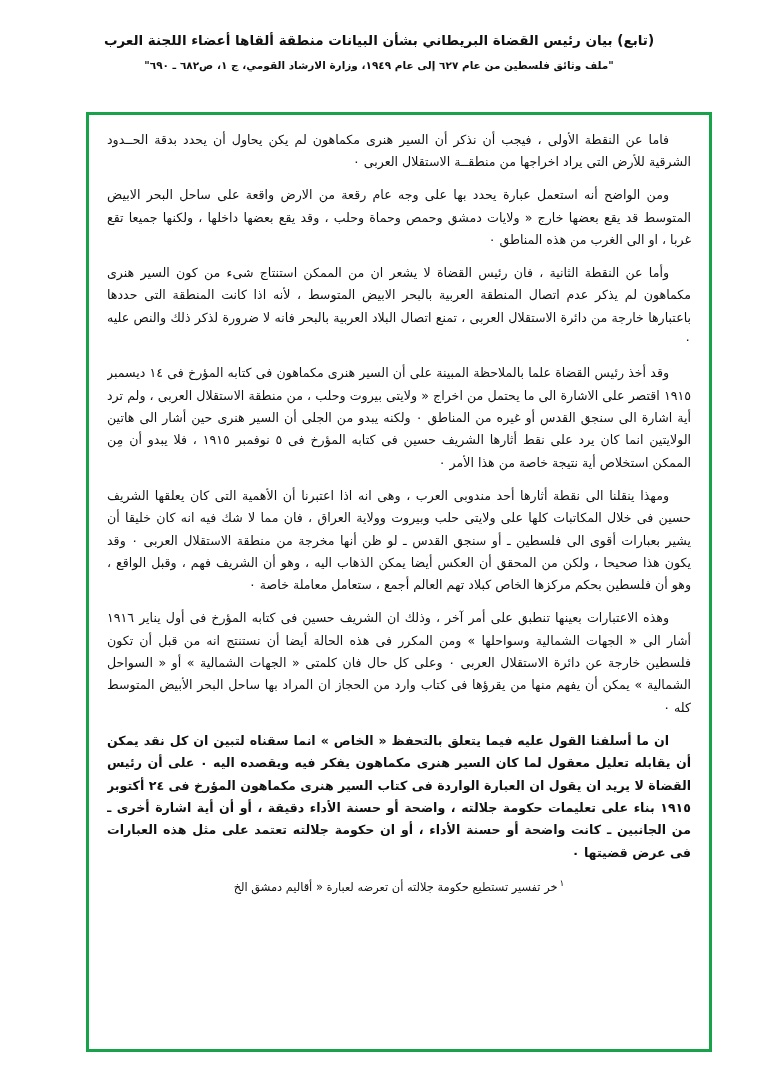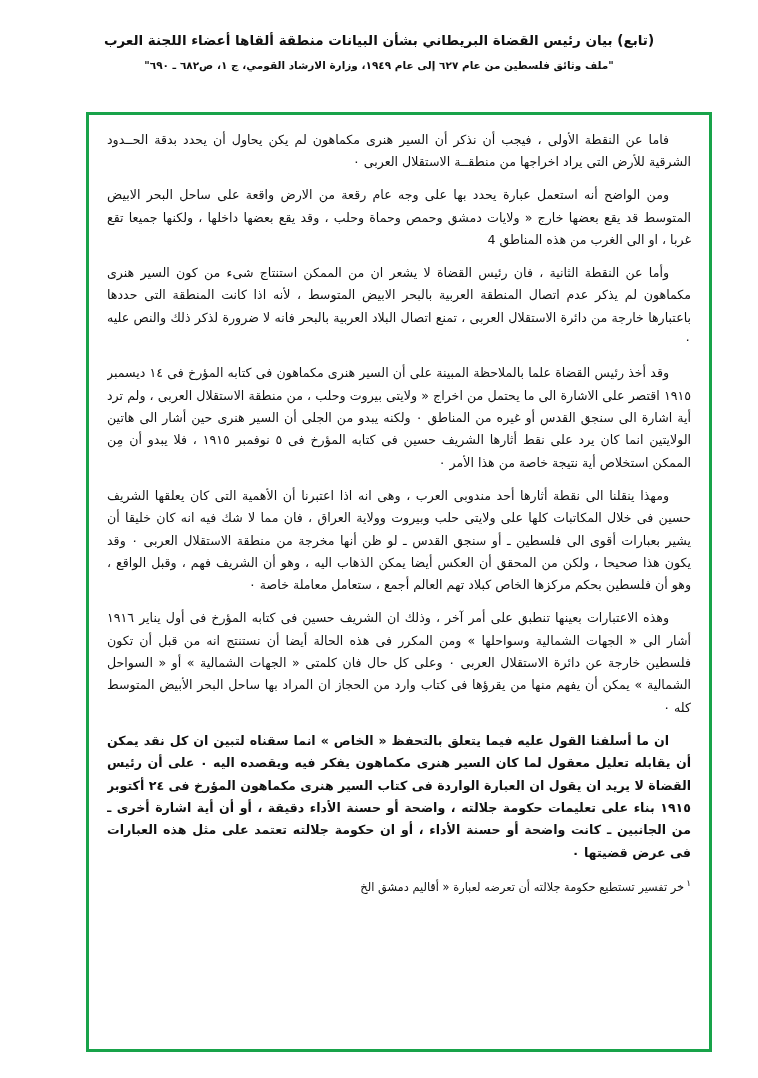--- a/index.html
+++ b/index.html
@@ -71,21 +71,21 @@
   }
   p.para:last-of-type {
     margin-bottom: 0;
     font-weight: bold;
   }
   .footnote {
     margin-top: 8px;
     padding-top: 4px;
     font-size: 11.4px;
     direction: rtl;
-    text-align: right;
+    text-align: center;
     line-height: 1.6;
   }
   .footnote .fn-marker {
     font-size: 9px;
     vertical-align: super;
     margin-left: 2px;
   }
 </style>
 </head>
 <body>
@@ -93,21 +93,21 @@
 <div class="page">
 
   <div class="header">
     <div class="header-title">(تابع) بيان رئيس القضاة البريطاني بشأن البيانات منطقة ألقاها أعضاء اللجنة العرب</div>
     <div class="header-source">"ملف وثائق فلسطين من عام ٦٢٧ إلى عام ١٩٤٩، وزارة الارشاد القومي، ج ١، ص٦٨٢ ـ ٦٩٠"</div>
   </div>
 
   <div class="frame">
     <div class="body-text">
       <p class="para">فاما عن النقطة الأولى ، فيجب أن نذكر أن السير هنرى مكماهون لم يكن يحاول أن يحدد بدقة الحــدود الشرقية للأرض التى يراد اخراجها من منطقــة الاستقلال العربى ٠</p>
-      <p class="para">ومن الواضح أنه استعمل عبارة يحدد بها على وجه عام رقعة من الارض واقعة على ساحل البحر الابيض المتوسط قد يقع بعضها خارج « ولايات دمشق وحمص وحماة وحلب ، وقد يقع بعضها داخلها ، ولكنها جميعا تقع غربا ، او الى الغرب من هذه المناطق 4</p>
+      <p class="para">ومن الواضح أنه استعمل عبارة يحدد بها على وجه عام رقعة من الارض واقعة على ساحل البحر الابيض المتوسط قد يقع بعضها خارج « ولايات دمشق وحمص وحماة وحلب ، وقد يقع بعضها داخلها ، ولكنها جميعا تقع غربا ، او الى الغرب من هذه المناطق ٠</p>
       <p class="para">وأما عن النقطة الثانية ، فان رئيس القضاة لا يشعر ان من الممكن استنتاج شىء من كون السير هنرى مكماهون لم يذكر عدم اتصال المنطقة العربية بالبحر الابيض المتوسط ، لأنه اذا كانت المنطقة التى حددها باعتبارها خارجة من دائرة الاستقلال العربى ، تمنع اتصال البلاد العربية بالبحر فانه لا ضرورة لذكر ذلك والنص عليه ٠</p>
       <p class="para">وقد أخذ رئيس القضاة علما بالملاحظة المبينة على أن السير هنرى مكماهون فى كتابه المؤرخ فى ١٤ ديسمبر ١٩١٥ اقتصر على الاشارة الى ما يحتمل من اخراج « ولايتى بيروت وحلب ، من منطقة الاستقلال العربى ، ولم ترد أية اشارة الى سنجق القدس أو غيره من المناطق ٠ ولكنه يبدو من الجلى أن السير هنرى حين أشار الى هاتين الولايتين انما كان يرد على نقط أثارها الشريف حسين فى كتابه المؤرخ فى ٥ نوفمبر ١٩١٥ ، فلا يبدو أن مِن الممكن استخلاص أية نتيجة خاصة من هذا الأمر ٠</p>
       <p class="para">ومهذا ينقلنا الى نقطة أثارها أحد مندوبى العرب ، وهى انه اذا اعتبرنا أن الأهمية التى كان يعلقها الشريف حسين فى خلال المكاتبات كلها على ولايتى حلب وبيروت وولاية العراق ، فان مما لا شك فيه انه كان خليقا أن يشير بعبارات أقوى الى فلسطين ـ أو سنجق القدس ـ لو ظن أنها مخرجة من منطقة الاستقلال العربى ٠ وقد يكون هذا صحيحا ، ولكن من المحقق أن العكس أيضا يمكن الذهاب اليه ، وهو أن الشريف فهم ، وقبل الواقع ، وهو أن فلسطين بحكم مركزها الخاص كبلاد تهم العالم أجمع ، ستعامل معاملة خاصة ٠</p>
       <p class="para">وهذه الاعتبارات بعينها تنطبق على أمر آخر ، وذلك ان الشريف حسين فى كتابه المؤرخ فى أول يناير ١٩١٦ أشار الى « الجهات الشمالية وسواحلها » ومن المكرر فى هذه الحالة أيضا أن نستنتج انه من قبل أن تكون فلسطين خارجة عن دائرة الاستقلال العربى ٠ وعلى كل حال فان كلمتى « الجهات الشمالية » أو « السواحل الشمالية » يمكن أن يفهم منها من يقرؤها فى كتاب وارد من الحجاز ان المراد بها ساحل البحر الأبيض المتوسط كله ٠</p>
       <p class="para">ان ما أسلفنا القول عليه فيما يتعلق بالتحفظ « الخاص » انما سقناه لتبين ان كل نقد يمكن أن يقابله تعليل معقول لما كان السير هنرى مكماهون يفكر فيه ويقصده اليه ٠ على أن رئيس القضاة لا يريد ان يقول ان العبارة الواردة فى كتاب السير هنرى مكماهون المؤرخ فى ٢٤ أكتوبر ١٩١٥ بناء على تعليمات حكومة جلالته ، واضحة أو حسنة الأداء دقيقة ، أو أن أية اشارة أخرى ـ من الجانبين ـ كانت واضحة أو حسنة الأداء ، أو ان حكومة جلالته تعتمد على مثل هذه العبارات فى عرض قضيتها ٠</p>
       <div class="footnote">
         <span class="fn-marker">١</span><span>خر تفسير تستطيع حكومة جلالته أن تعرضه لعبارة « أقاليم دمشق الخ</span>
       </div>
     </div>
   </div>

